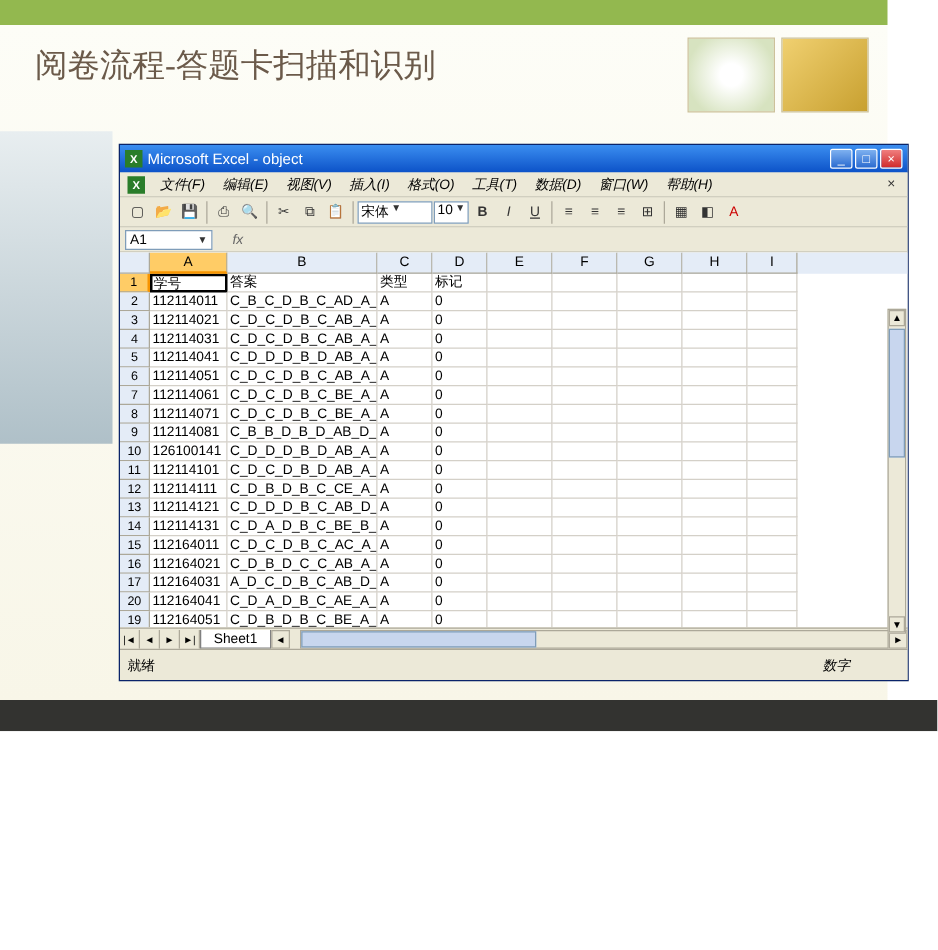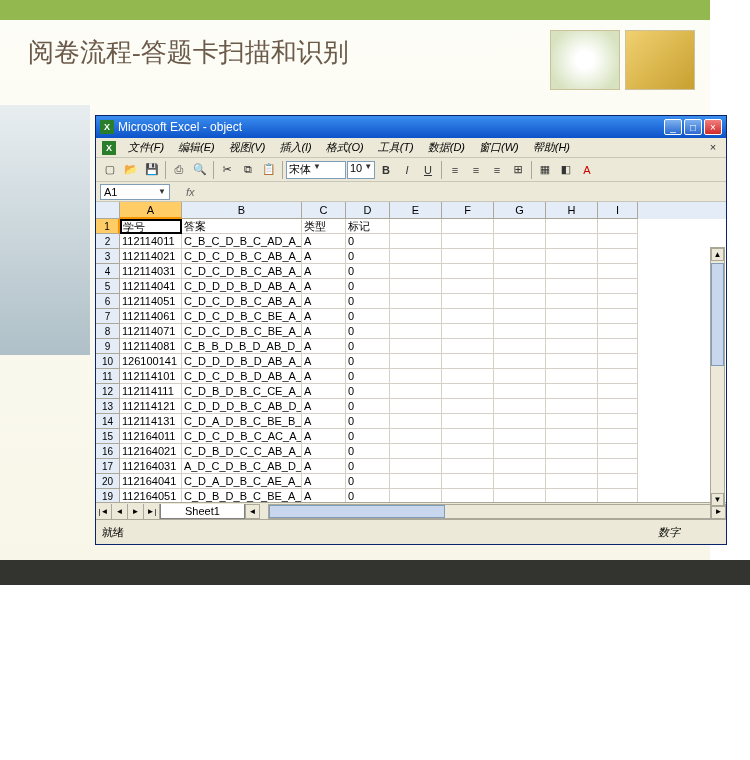--- a/index.html
+++ b/index.html
@@ -49,21 +49,21 @@
 
 .rows-wrap { flex: 1; overflow: hidden; }
 .row { display: flex; height: 15px; }
 .row-header { width: 24px; height: 15px; background: #e4ecf7; border-right: 1px solid #aca899; border-bottom: 1px solid #aca899; text-align: center; line-height: 15px; font-size: 10px; cursor: pointer; }
 .row-header.sel { background: #ffcc66; border-right: 2px solid #f79400; }
 .cell { height: 15px; border-right: 1px solid #d4d0c8; border-bottom: 1px solid #d4d0c8; padding: 0 2px; line-height: 15px; font-size: 11px; overflow: hidden; white-space: nowrap; cursor: cell; }
 .cell.active { border: 2px solid #000; padding: 0 1px; line-height: 13px; height: 15px; }
 
 .sheet-tabs { height: 17px; background: #ece9d8; display: flex; align-items: center; border-top: 1px solid #aca899; }
 .tab-nav-btn { width: 16px; height: 15px; border-right: 1px solid #aca899; display: flex; align-items: center; justify-content: center; font-size: 8px; cursor: pointer; background: #ece9d8; }
-.sheet-tab { padding: 0 24px; height: 15px; line-height: 15px; background: #fff; border: 1px solid #808080; border-top: none; font-size: 11px; cursor: pointer; }
+.sheet-tab { padding: 0 10px; height: 15px; line-height: 15px; background: #fff; border: 1px solid #808080; border-top: none; font-size: 11px; cursor: pointer; }
 .hscroll { flex: 1; height: 15px; background: #ece9d8; margin-left: 8px; position: relative; border: 1px solid #aca899; }
 .hscroll-thumb { position: absolute; left: 0; width: 40%; height: 100%; background: #c8d6ee; border: 1px solid #7f9db9; }
 .scroll-btn { width: 15px; height: 15px; background: #ece9d8; border: 1px solid #aca899; display: flex; align-items: center; justify-content: center; font-size: 8px; cursor: pointer; }
 
 .status-bar { height: 18px; background: #ece9d8; border-top: 1px solid #aca899; display: flex; align-items: center; padding: 12px 6px; font-size: 11px; }
 .status-right { margin-left: auto; padding-right: 40px; font-style: italic; }
 
 .vscroll { position: absolute; right: 1px; top: 131px; width: 15px; height: 260px; background: #ece9d8; border: 1px solid #aca899; }
 .vscroll-thumb { position: absolute; top: 15px; width: 100%; height: 40%; background: #c8d6ee; border: 1px solid #7f9db9; }
 .vscroll .scroll-btn { position: absolute; width: 13px; height: 13px; }

